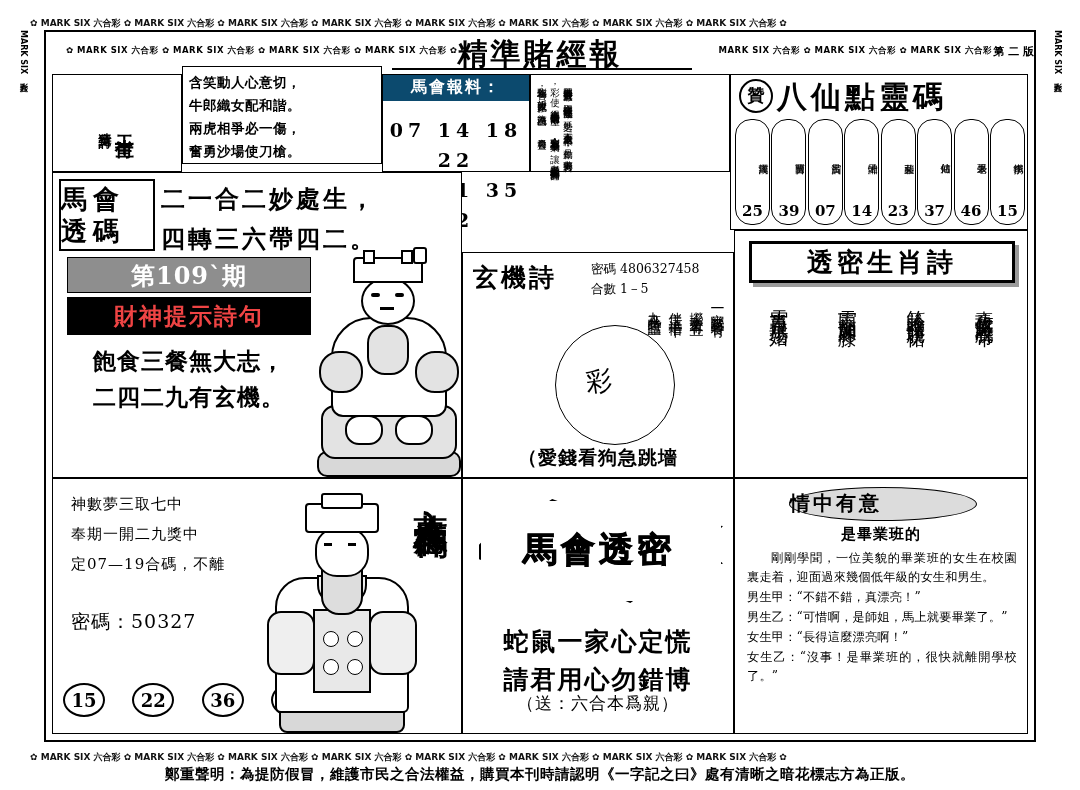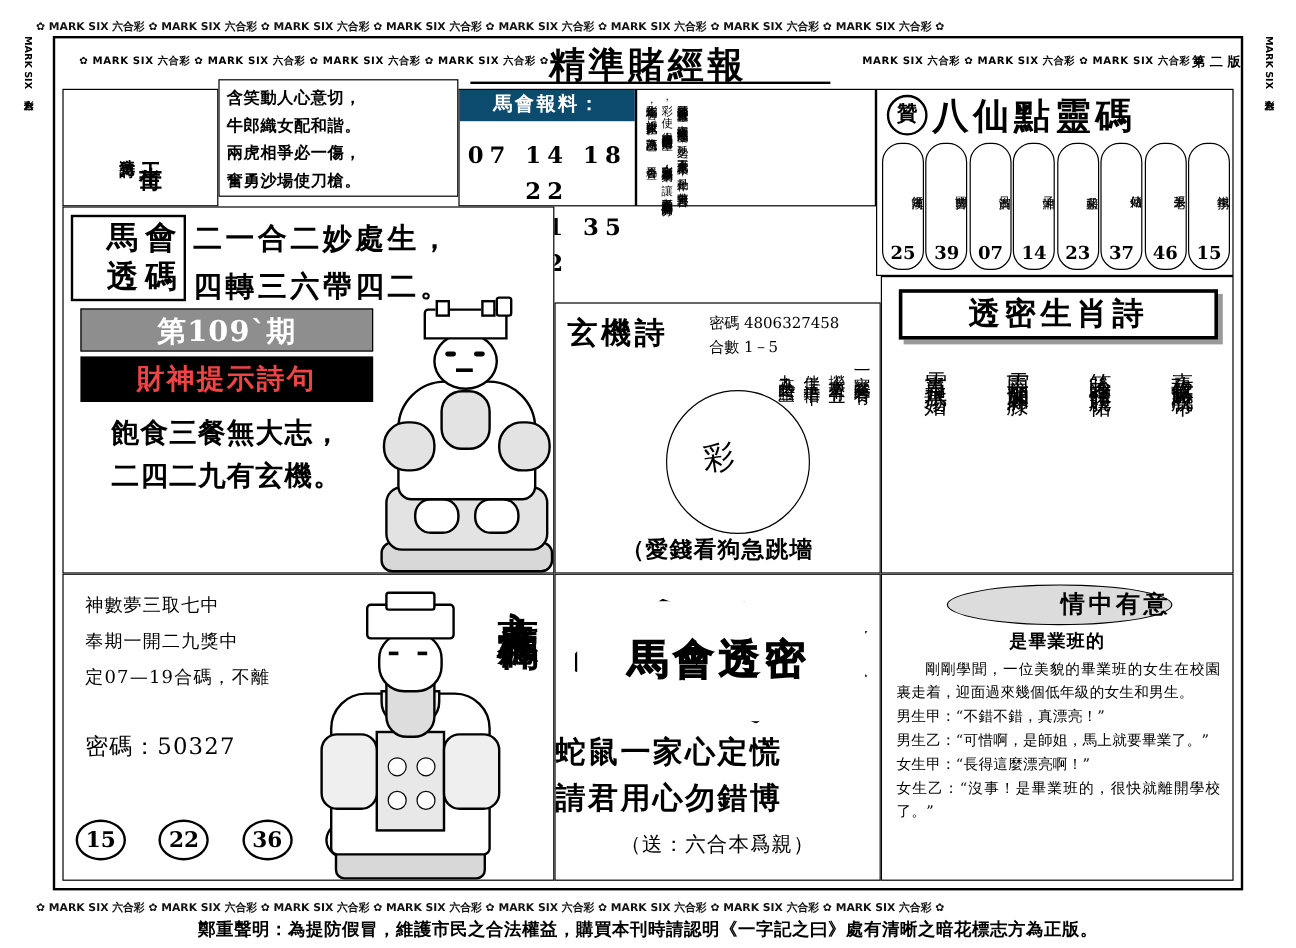--- a/index.html
+++ b/index.html
@@ -154,21 +154,21 @@
     font-family:"DejaVu Serif","Liberation Serif",serif;
   }
 
   
   .b-matou{left:0px;top:134px;width:410px;height:306px;}
   .mt-logo{
     position:absolute;left:6px;top:6px;width:96px;height:72px;
     border:2.5px solid #000;
     font-family:"DejaVu Serif","Liberation Serif",serif;
     font-weight:bold;
-    text-align:right;
+    text-align:left;
     box-sizing:border-box;
   }
   .mt-logo .l1{font-size:26px;line-height:32px;letter-spacing:6px;padding-top:2px;}
   .mt-logo .l2{font-size:26px;line-height:32px;letter-spacing:6px;}
   .mt-verse{
     position:absolute;left:108px;top:6px;width:296px;
     font-family:"DejaVu Serif","Liberation Serif",serif;
     font-weight:bold;font-size:24px;line-height:40px;letter-spacing:3px;
   }
   .mt-issue{
@@ -333,35 +333,35 @@
     background:#fff;border:2.5px solid #000;
     clip-path:polygon(0% 44%,9% 22%,4% 6%,22% 12%,30% 0%,44% 12%,58% 2%,66% 14%,82% 6%,84% 22%,100% 26%,92% 46%,100% 62%,86% 72%,90% 92%,72% 84%,62% 100%,48% 86%,34% 98%,26% 82%,8% 88%,12% 68%,0% 58%);
   }
   .burst-text{
     position:absolute;left:0;top:28px;width:240px;text-align:center;
     font-family:"DejaVu Serif","Liberation Serif",serif;
     font-weight:bold;font-size:34px;letter-spacing:4px;
     -webkit-text-stroke:1px #000;
   }
   .star-lines{
-    position:absolute;left:0;top:129px;width:100%;text-align:left;
+    position:absolute;left:0;top:144px;width:100%;text-align:center;
     font-family:"DejaVu Serif","Liberation Serif",serif;
     font-weight:bold;font-size:25px;line-height:38px;letter-spacing:2px;
   }
   .star-note{
     position:absolute;left:0;bottom:18px;width:100%;text-align:center;
     font-family:"DejaVu Serif","Liberation Serif",serif;
     font-size:17px;letter-spacing:1px;
   }
 
   .b-story{left:682px;top:440px;width:294px;height:256px;}
   .st-oval{
     position:absolute;left:54px;top:8px;width:186px;height:32px;
     border:1.5px solid #000;border-radius:50%;background:#dcdcdc;
-    text-align:right;line-height:30px;
+    text-align:left;line-height:30px;
     font-family:"DejaVu Serif","Liberation Serif",serif;
     font-weight:bold;font-size:20px;letter-spacing:3px;
   }
   .st-sub{
     position:absolute;left:0;top:46px;width:100%;text-align:center;
     font-family:"DejaVu Serif","Liberation Serif",serif;
     font-weight:bold;font-size:15px;letter-spacing:1px;
   }
   .st-body{
     position:absolute;left:12px;top:70px;width:270px;

